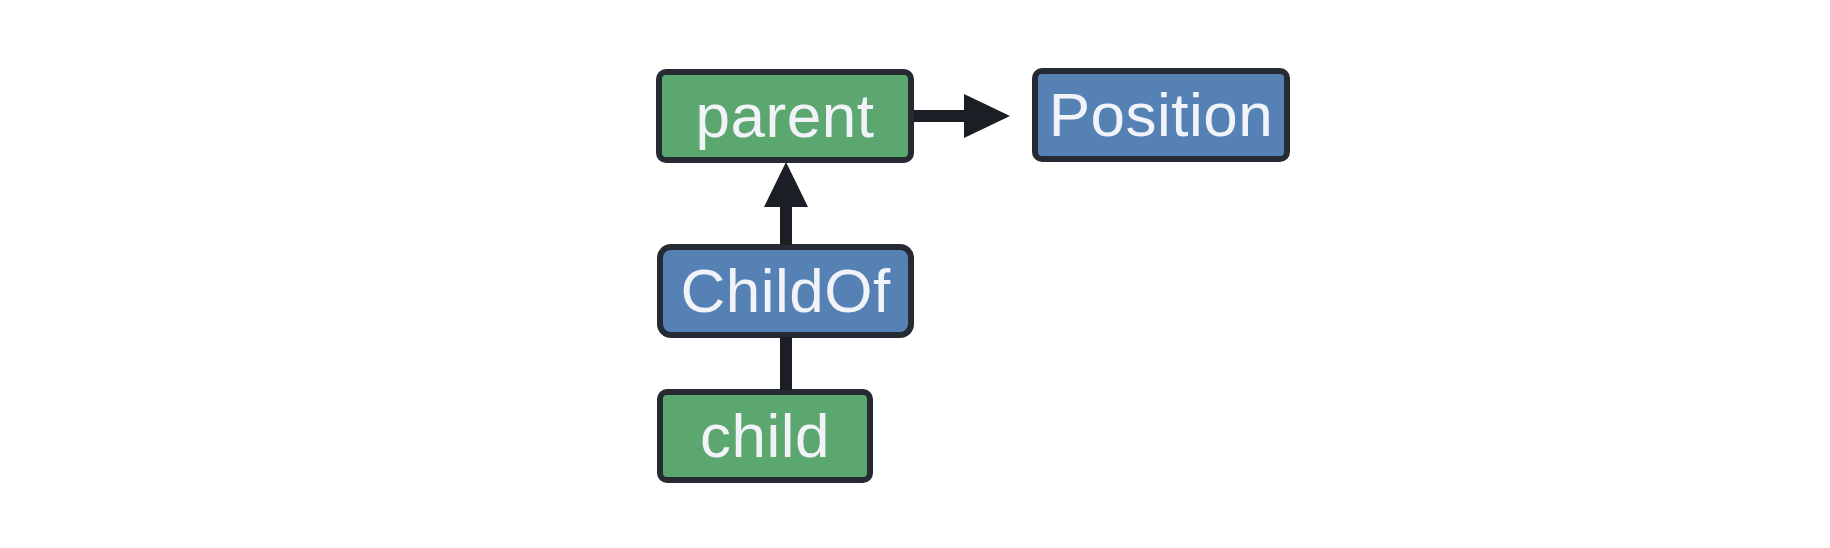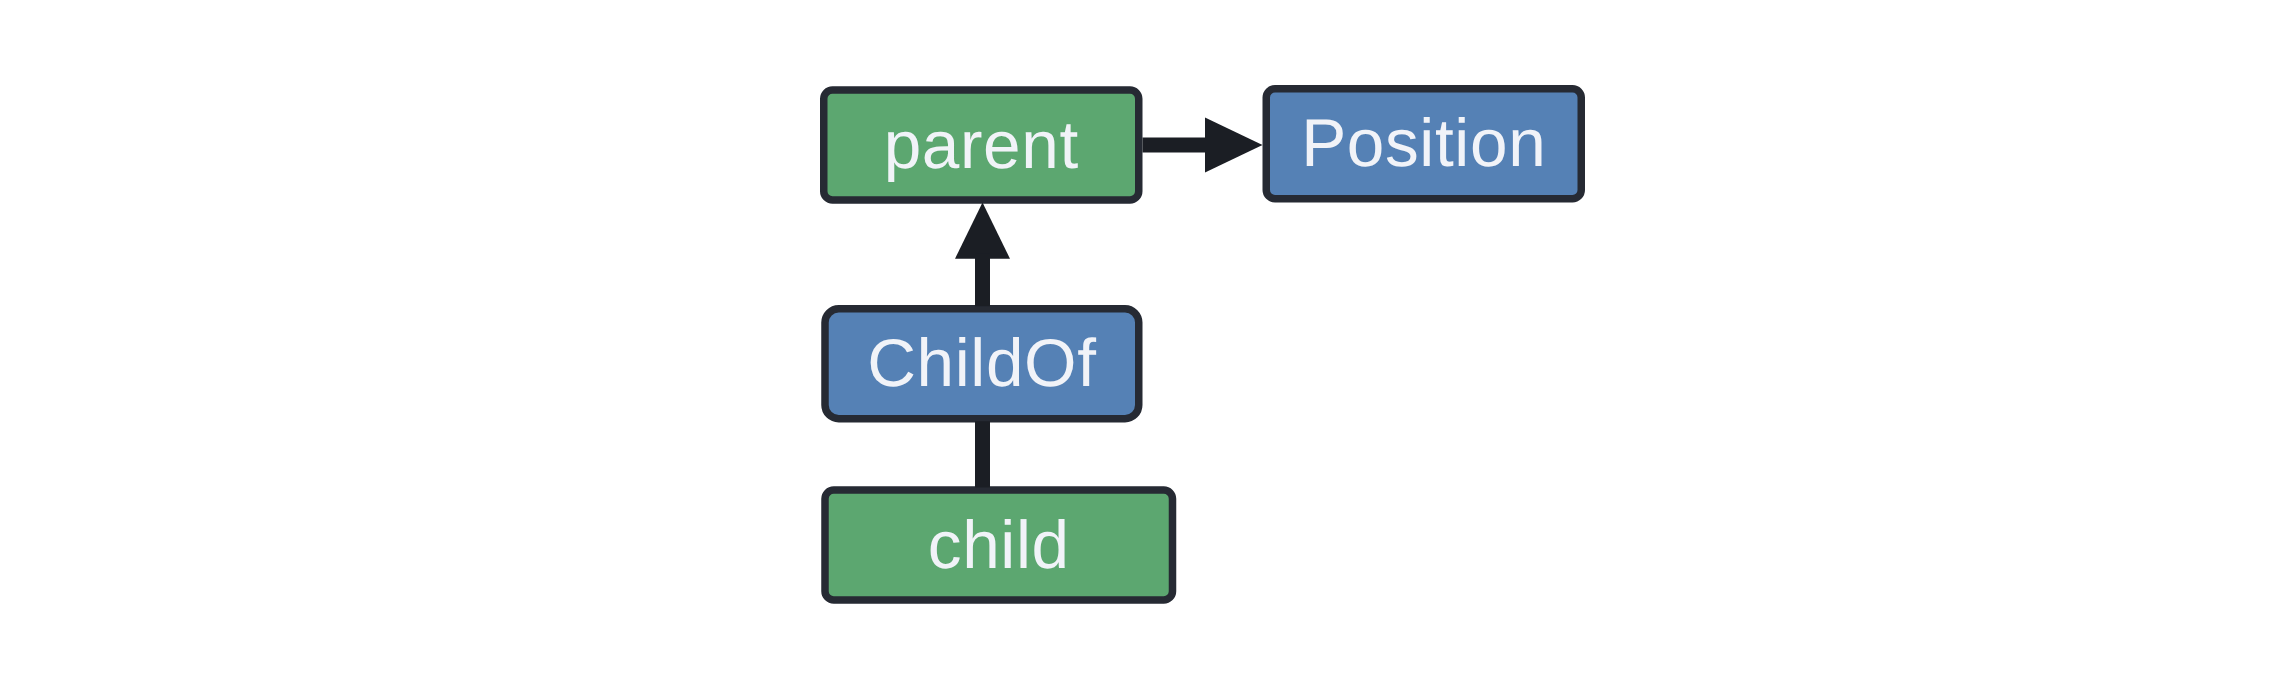--- a/index.html
+++ b/index.html
@@ -13,29 +13,29 @@
   }
   .node {
     position: absolute;
     box-sizing: border-box;
     height: 94px;
     border: 6px solid #262a33;
     border-radius: 10px;
     display: flex;
     align-items: center;
     justify-content: center;
-    font-size: 54px;
+    font-size: 62px;
     line-height: 1;
     color: #f1f3f8;
     letter-spacing: 0.5px;
   }
   #node-parent   { left: 656px;  top: 69px;  width: 258px; }
-  #node-position { left: 1010px; top: 68px;  width: 258px; }
+  #node-position { left: 1032px; top: 68px;  width: 258px; }
   #node-childof  { left: 657px;  top: 244px; width: 257px; }
-  #node-child    { left: 657px;  top: 389px; width: 284px; }
+  #node-child    { left: 657px;  top: 389px; width: 216px; }
 
   .edge-part { position: absolute; }
   
   #edge-right-shaft { left: 914px; top: 110px; width: 54px; height: 12px; background: #1b1e24; }
   #edge-right-head  {
     left: 964px; top: 94px; width: 0; height: 0;
     border-top: 22px solid transparent;
     border-bottom: 22px solid transparent;
     border-left: 46px solid #1b1e24;
   }

